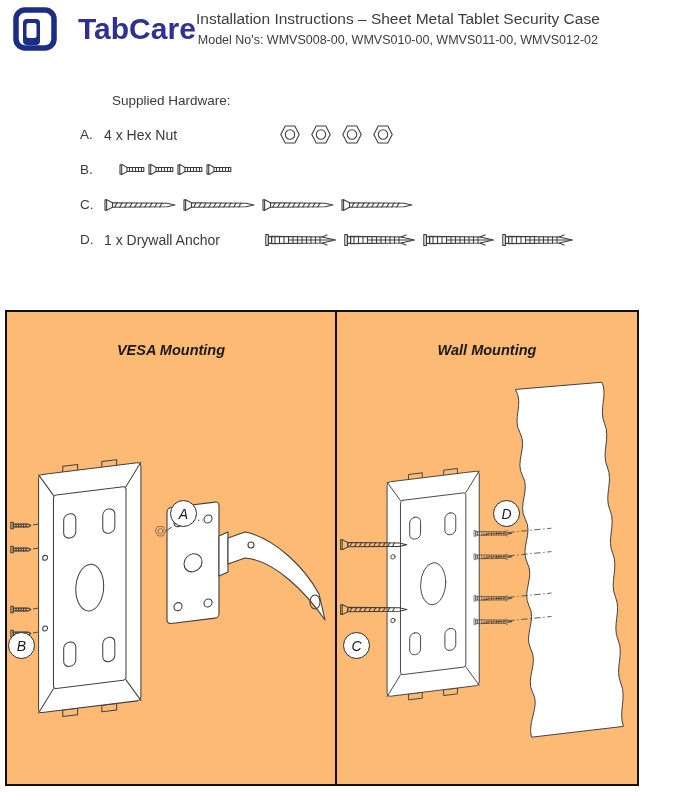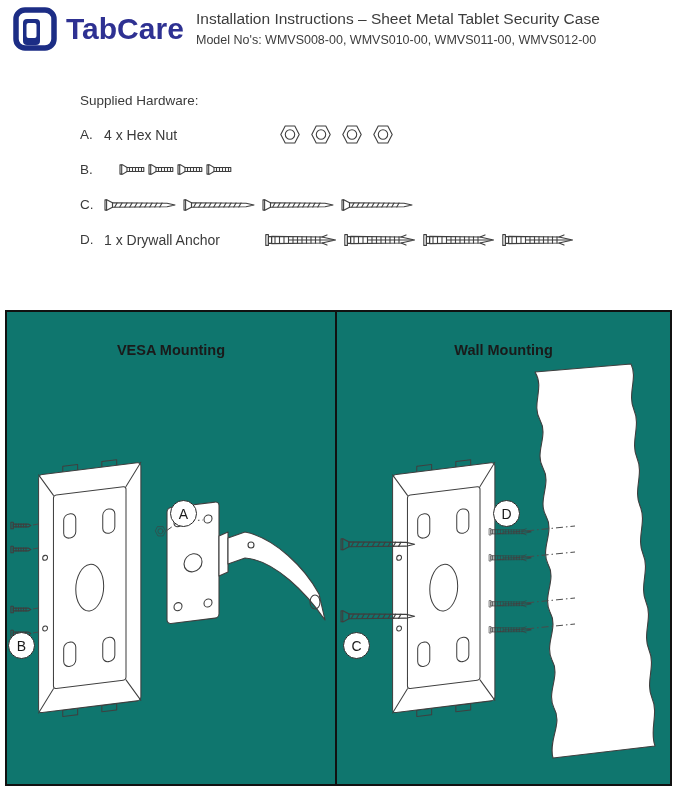--- a/index.html
+++ b/index.html
@@ -6,41 +6,41 @@
   html,body { width:679px; height:792px; }
   body {
     background:#ffffff;
     font-family:"Liberation Sans", sans-serif;
     color:#3a3a3a;
     position:relative;
     overflow:hidden;
   }
   
   .header { position:absolute; left:12px; top:6px; right:6px; display:flex; align-items:flex-start; }
-  .logo { display:flex; align-items:center; gap:8px; width:184px; flex:0 0 auto; }
+  .logo { display:flex; align-items:center; gap:20px; width:184px; flex:0 0 auto; }
   .brand { font-size:30px; font-weight:bold; color:#2e3192; }
-  .titles { padding-top:4px; }
+  .titles { padding-top:4px;text-align:center; }
   .title { font-size:15.5px; color:#3c3c3c; white-space:nowrap; }
   .subtitle { font-size:12.5px; color:#3c3c3c; margin-top:5px; white-space:nowrap; }
   
   .hardware { position:absolute; left:80px; top:92px; }
-  .hw-heading { font-size:13.5px; line-height:17px; margin-bottom:8px; }
+  .hw-heading { font-size:13.5px; line-height:17px; margin-bottom:8px;margin-left:32px; }
   .hw-row { display:flex; align-items:center; height:35px; }
   .hw-label { width:24px; font-size:13.5px; }
   .hw-name { width:161px; font-size:14px; }
   .hw-icons { display:flex; align-items:center; }
   .hw-icons svg { display:block; }
   .gap-nut { gap:11px; }
   .gap-sm { gap:3px; }
   .gap-md { gap:7px; }
   .indent { margin-left:15px; }
   
   .panels { position:absolute; left:5px; top:310px; width:667px; height:476px; display:flex; }
-  .panel { position:relative; border:2px solid #111; background:#0f766e; width:332px; height:476px; }
-  .panel + .panel { margin-left:-2px; width:337px; }
+  .panel { position:relative; border:2px solid #111; background:#fdba74; width:332px; height:476px;font-style:italic; }
+  .panel + .panel { margin-left:-2px; width:304px; }
   .panel-title { position:relative; z-index:2; text-align:center; margin-top:30px; font-size:14.5px; font-weight:bold; color:#1a1a1a; }
   .diagram { position:absolute; left:0; top:0; width:100%; height:100%; z-index:1; }
   
   .ln  { fill:none; stroke:#3f3f3f; stroke-width:1.1; stroke-linejoin:round; stroke-linecap:round; }
   .lnf { fill:#ffffff; stroke:#3f3f3f; stroke-width:1.1; stroke-linejoin:round; }
   .dash { fill:none; stroke:#4a4a4a; stroke-width:1; stroke-dasharray:7 3 1.5 3; }
   
   .callout {
     position:absolute; z-index:3; width:27px; height:27px;
     border:1.6px solid #2a2a2a; border-radius:50%; background:#fff;
@@ -137,21 +137,21 @@
   <div class="logo">
     <svg width="46" height="46" viewBox="0 0 46 46">
       <rect x="4" y="4" width="38" height="38" rx="9" fill="none" stroke-width="5.5" stroke="#1c2d85"></rect>
       <rect x="11" y="13" width="17" height="26" rx="4" fill="#1c2d85"></rect>
       <rect x="14.5" y="17" width="10" height="15" rx="2" fill="#ffffff"></rect>
     </svg>
     <span class="brand">TabCare</span>
   </div>
   <div class="titles">
     <div class="title">Installation Instructions – Sheet Metal Tablet Security Case</div>
-    <div class="subtitle">Model No's: WMVS008-00, WMVS010-00, WMVS011-00, WMVS012-00</div>
+    <div class="subtitle">Model No's: WMVS008-00, WMVS010-00, WMVS011-00, WMVS012-02</div>
   </div>
 </div>
 
 <div class="hardware">
   <div class="hw-heading">Supplied Hardware:</div>
 
   <div class="hw-row">
     <span class="hw-label">A.</span>
     <span class="hw-name">4 x Hex Nut</span>
     <div class="hw-icons gap-nut indent">

